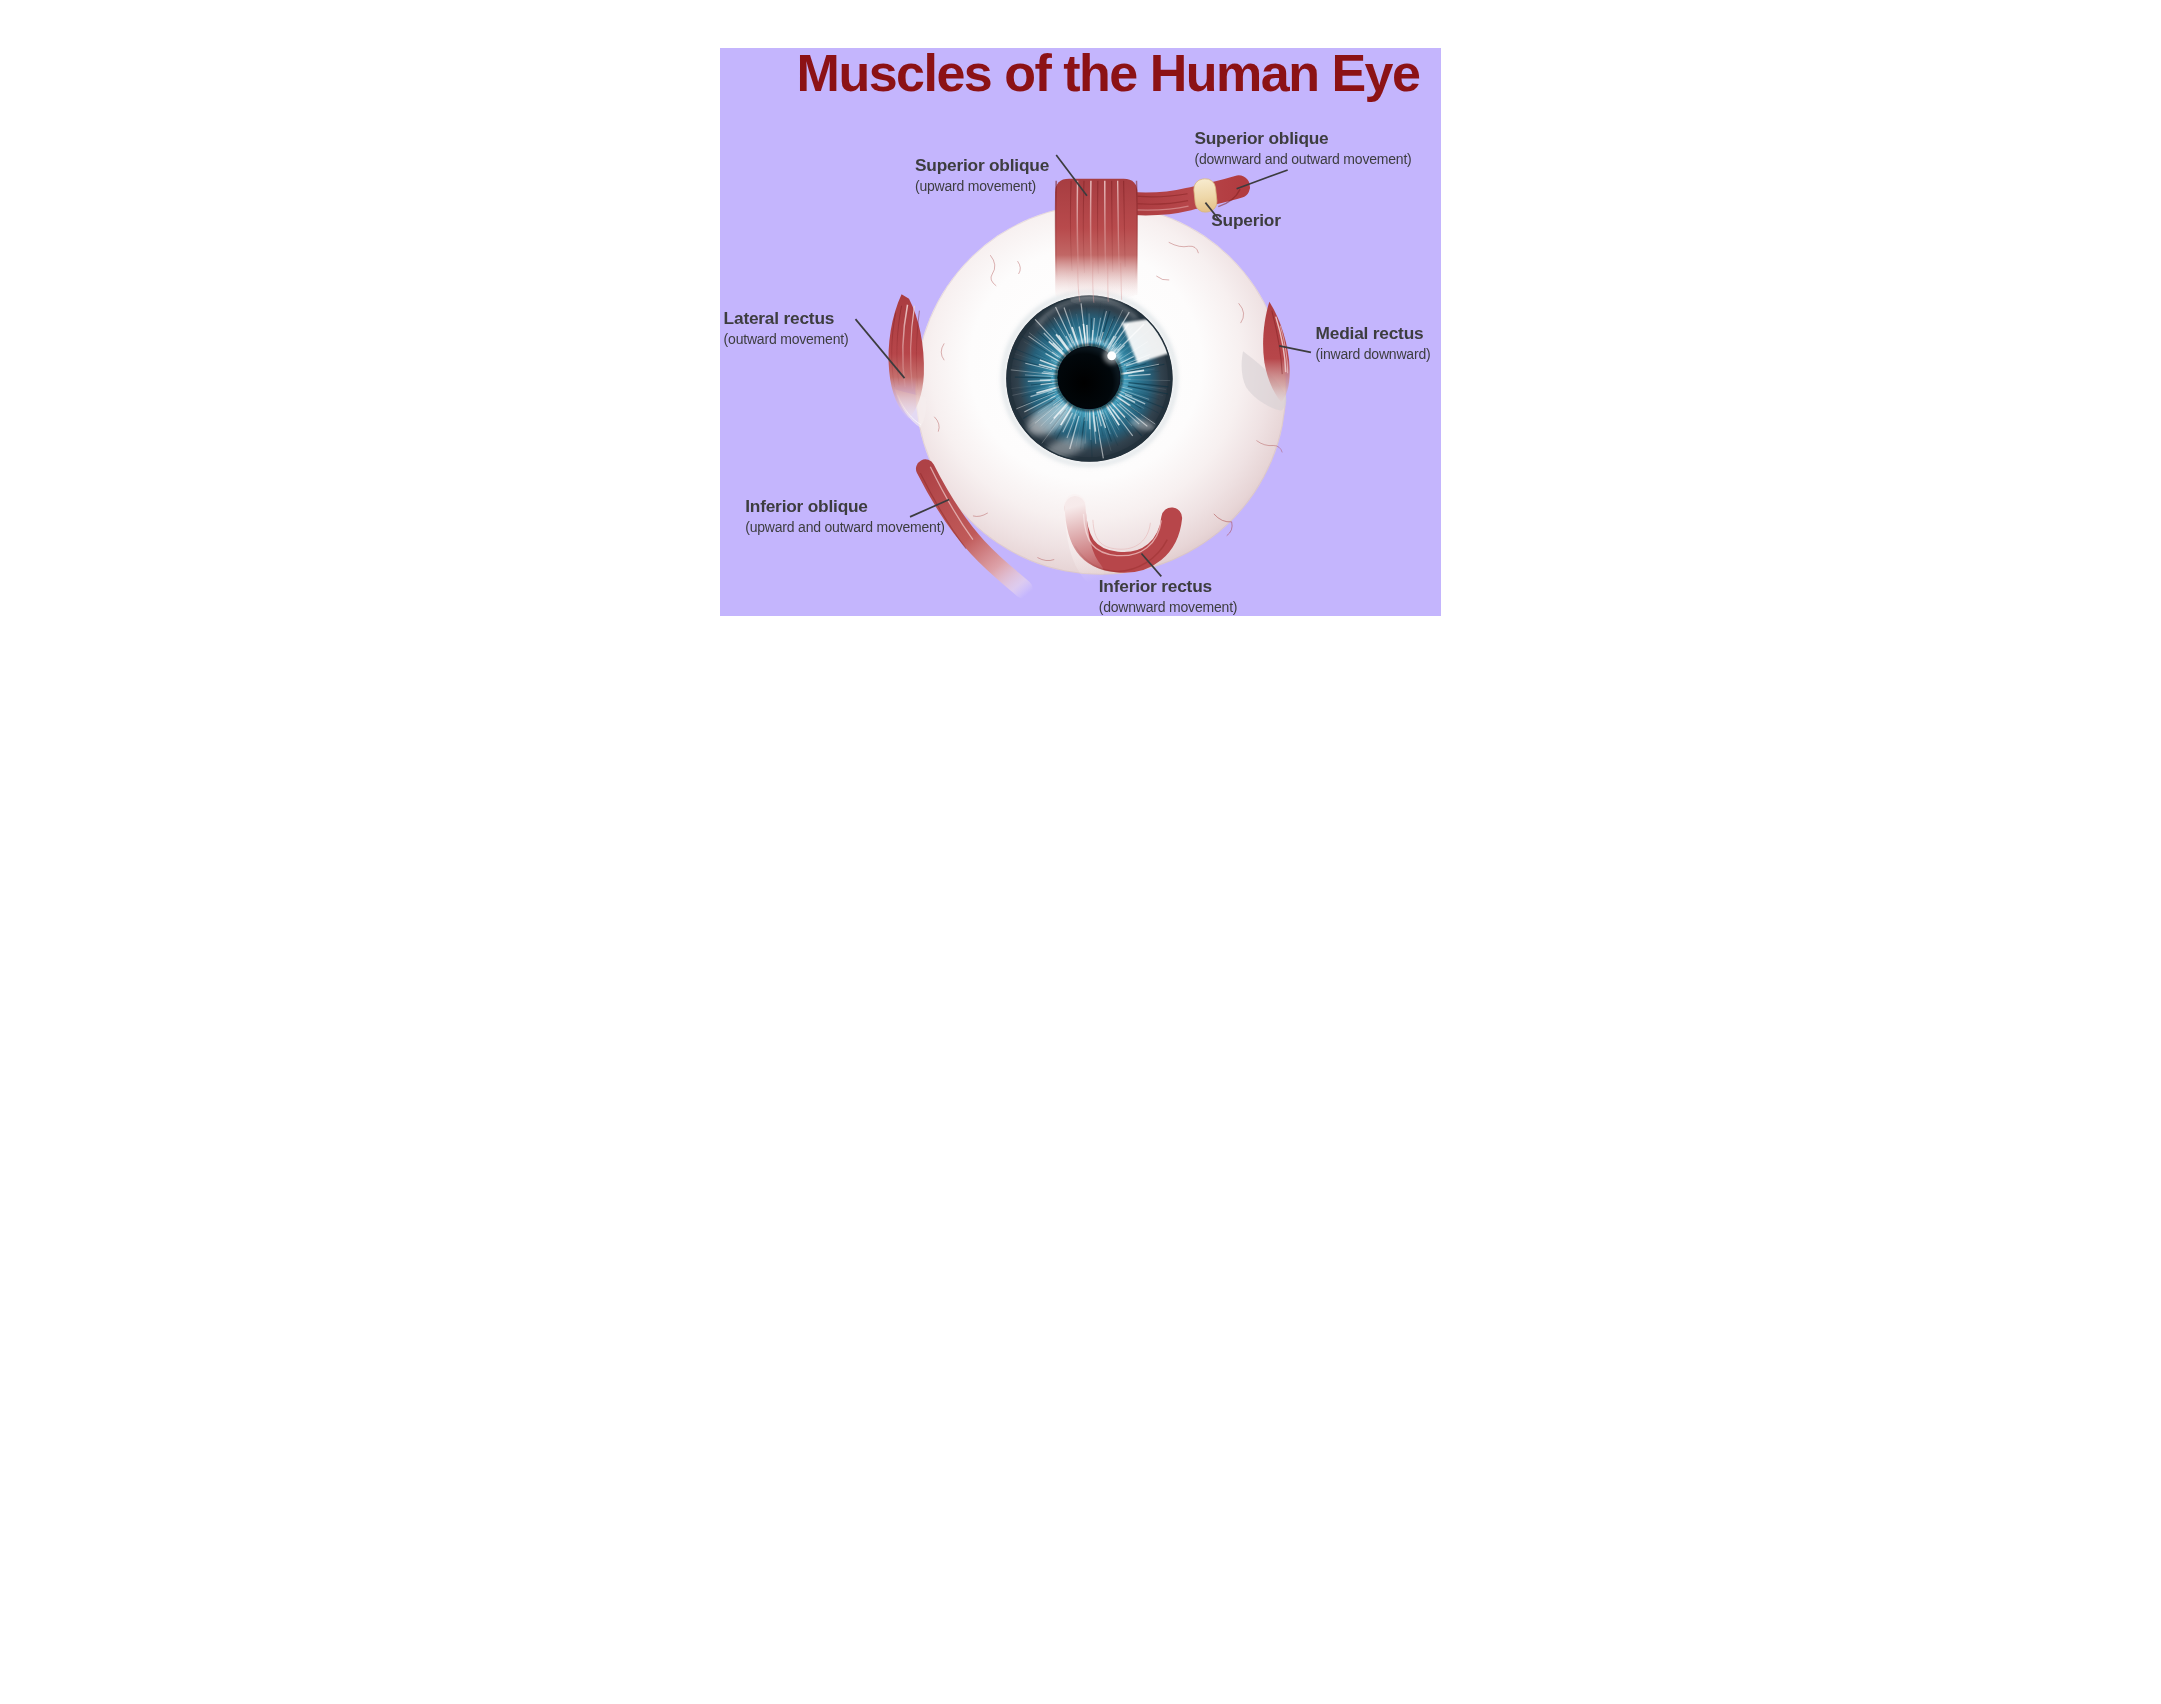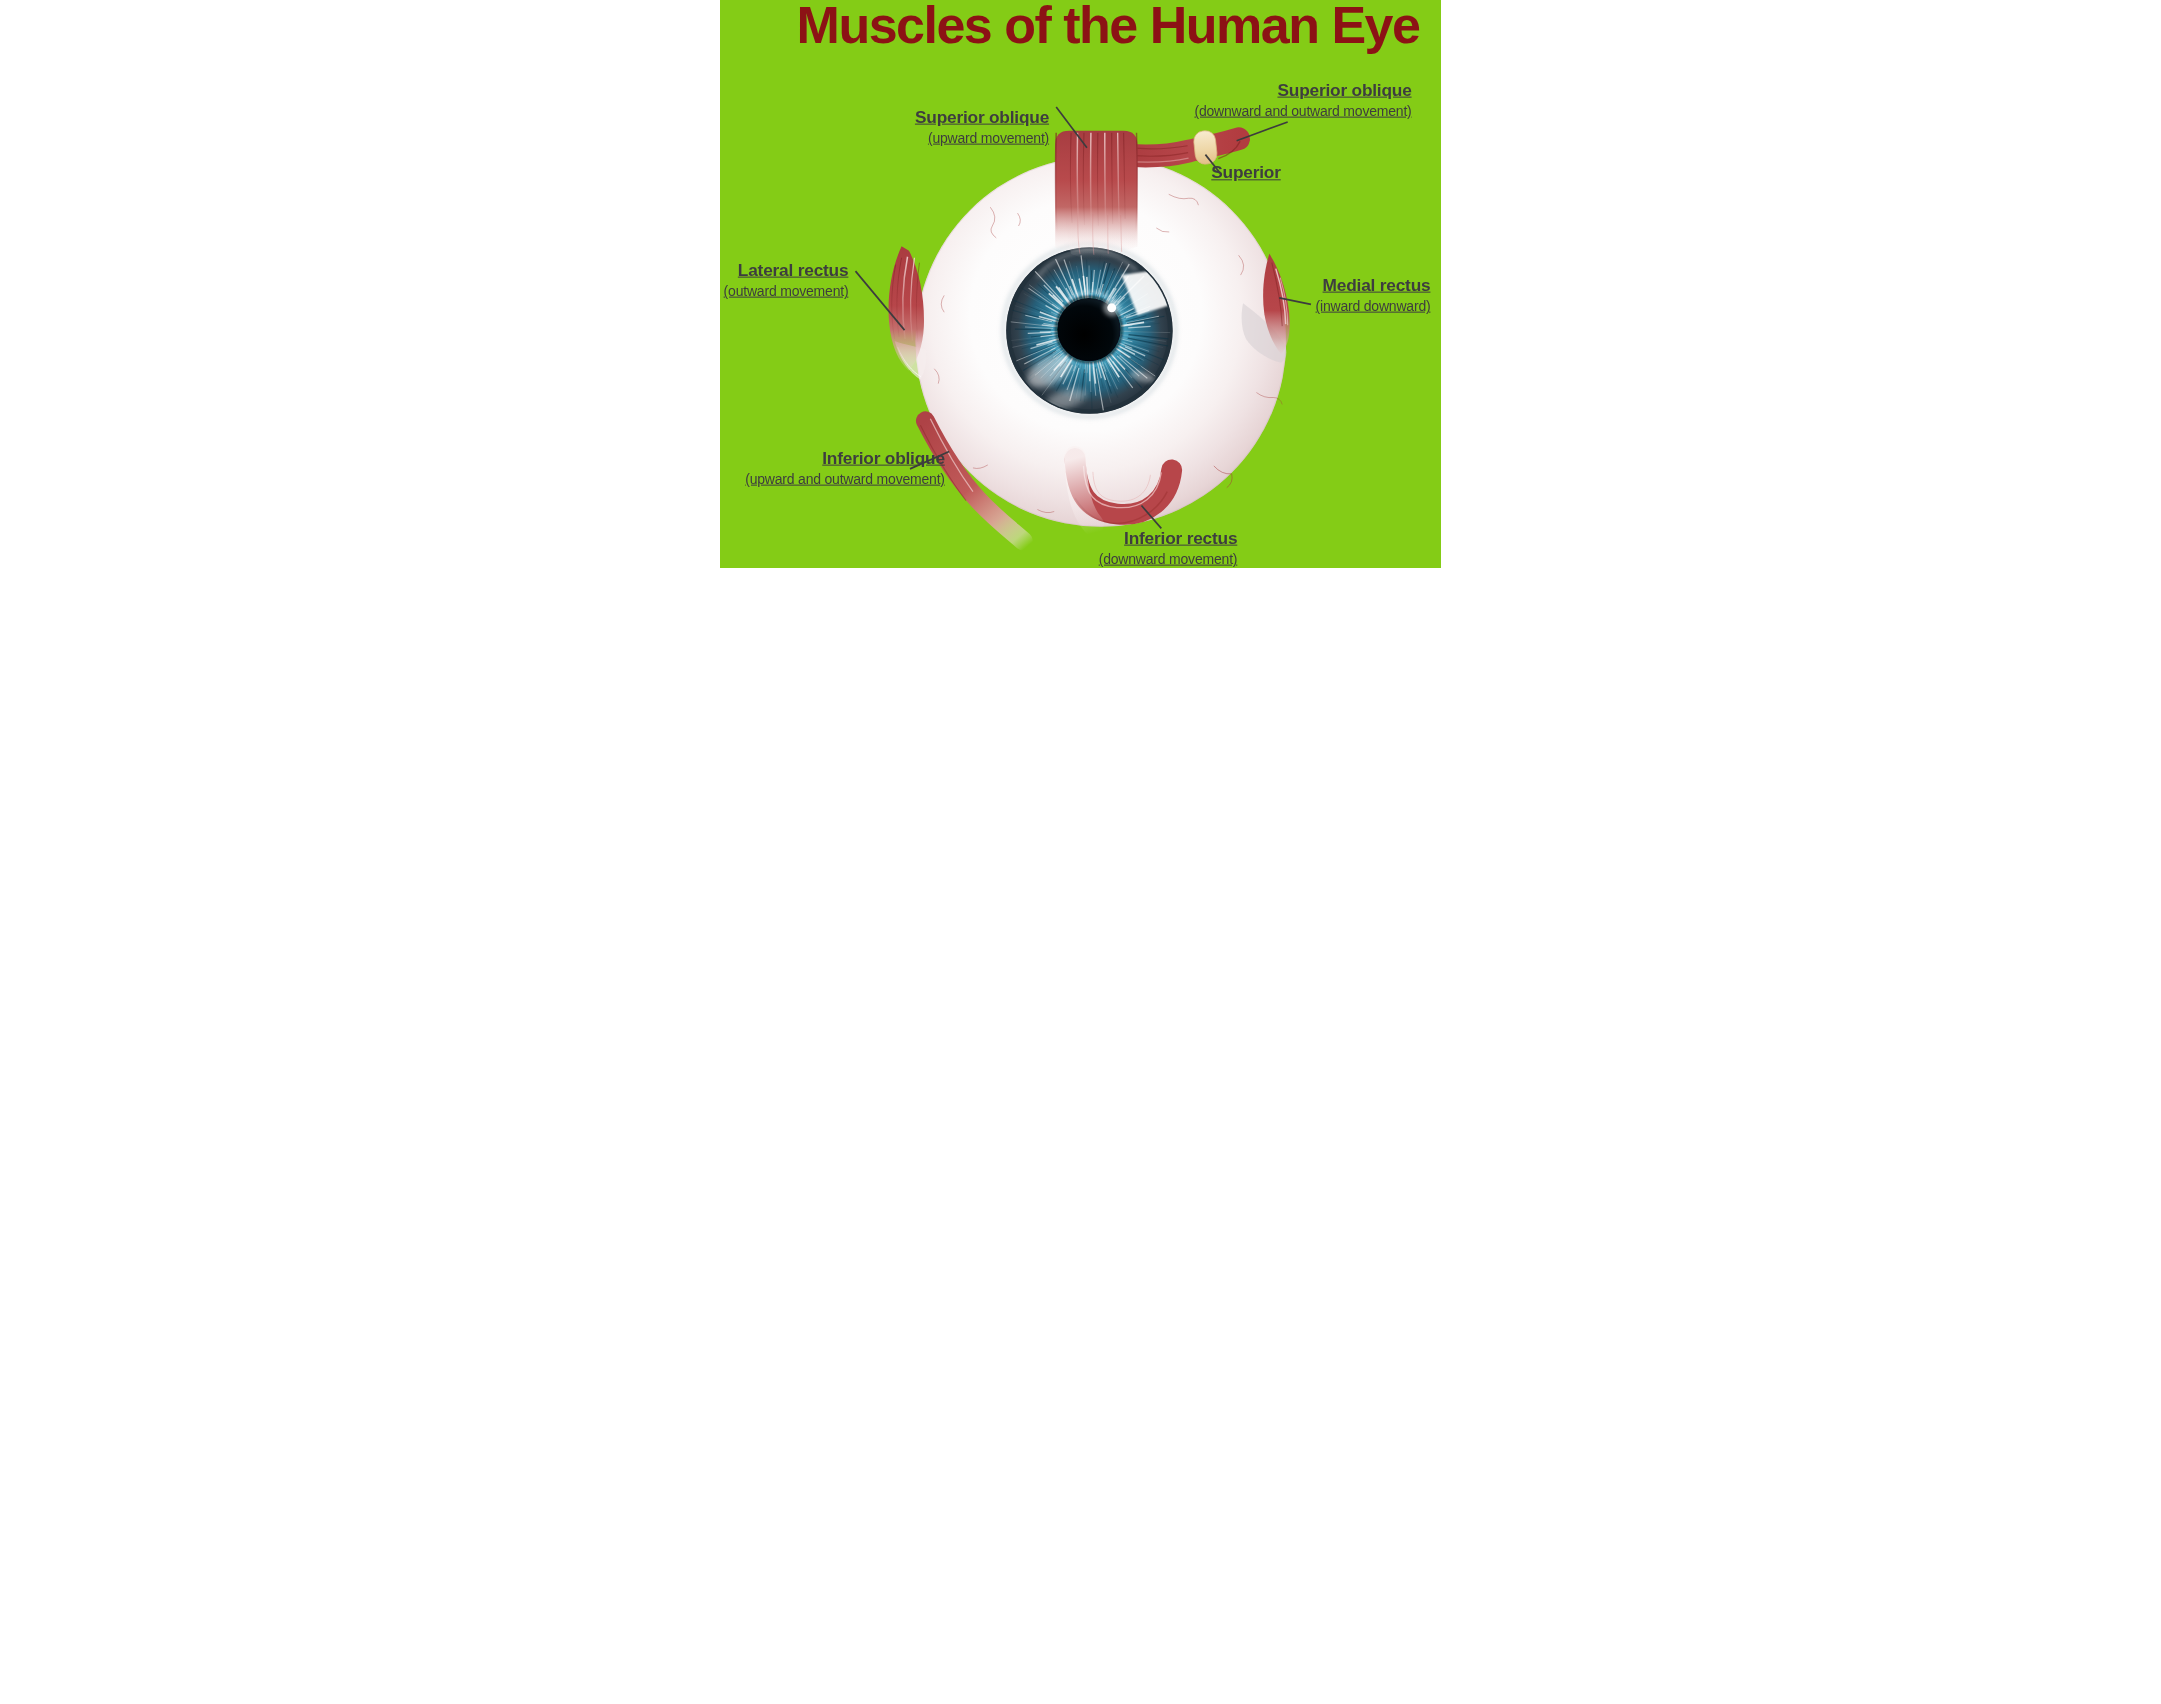--- a/index.html
+++ b/index.html
@@ -1,23 +1,23 @@
 <!DOCTYPE html>
 <html style="--title-red: #8C1215; --label-gray: #3D3D3F; --leader-line: #3C3C3E; --muscle-red: #B7464A; --muscle-red-dark: #8E2C2F; --trochlea-tan: #EBCD9C; --sclera-edge: #E2D0D1; --iris-blue: #2E7C99; --pupil-black: #05080A;font-size:8px"><head>
 <meta charset="utf-8">
 <style>
   html,body{margin:0;padding:0;background:#ffffff;}
   body{display:flex;justify-content:center;font-family:"Liberation Sans",sans-serif;}
-  .stage{position:relative;width:721px;height:568px;background:#84cc16;overflow:hidden;}
+  .stage{position:relative;width:721px;height:568px;background:#c4b5fd;overflow:hidden;margin-top:48px;}
   .stage svg{position:absolute;left:0;top:0;z-index:1;}
   .page-title{position:absolute;z-index:3;left:388px;top:-5px;transform:translateX(-50%);
     margin:0;font-size:52px;font-weight:700;letter-spacing:-1.5px;white-space:nowrap;
     color:var(--title-red,#8C1215);}
-  .lbl{position:absolute;z-index:3;transform:translate(-50%,-50%);text-align:right;
-    color:var(--label-gray,#3D3D3F);white-space:nowrap;text-decoration:underline;}
+  .lbl{position:absolute;z-index:3;transform:translate(-50%,-50%);text-align:left;
+    color:var(--label-gray,#3D3D3F);white-space:nowrap;}
   .lbl b{display:block;font-size:17.3px;font-weight:700;line-height:1.12;margin:0 0 4px 0;letter-spacing:-0.2px;}
   .lbl span{display:block;font-size:14px;font-weight:400;line-height:1.1;letter-spacing:-0.2px;}
   .leader{stroke:var(--leader-line,#3C3C3E);stroke-width:3.4;fill:none;}
 </style>
 </head>
 <body>
 
 <div class="stage">
 
 <h1 class="page-title">Muscles of the Human Eye</h1>

